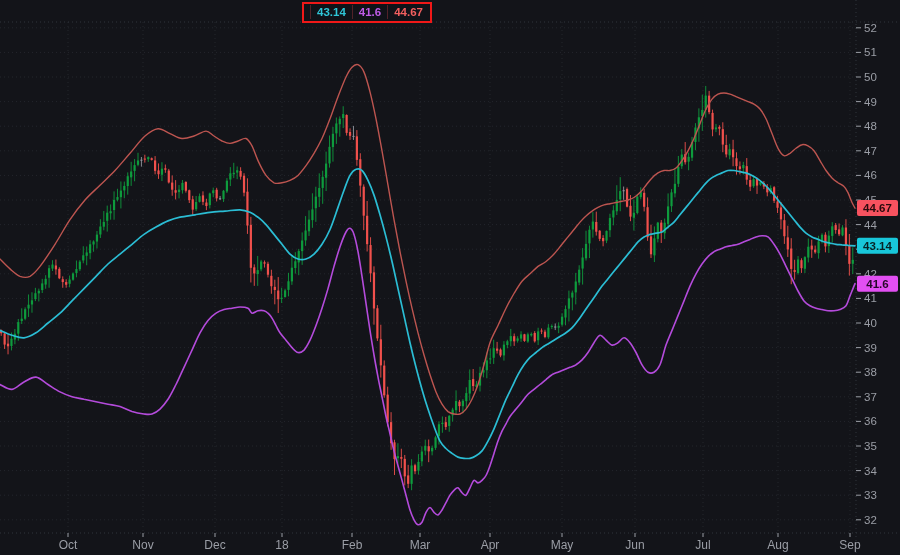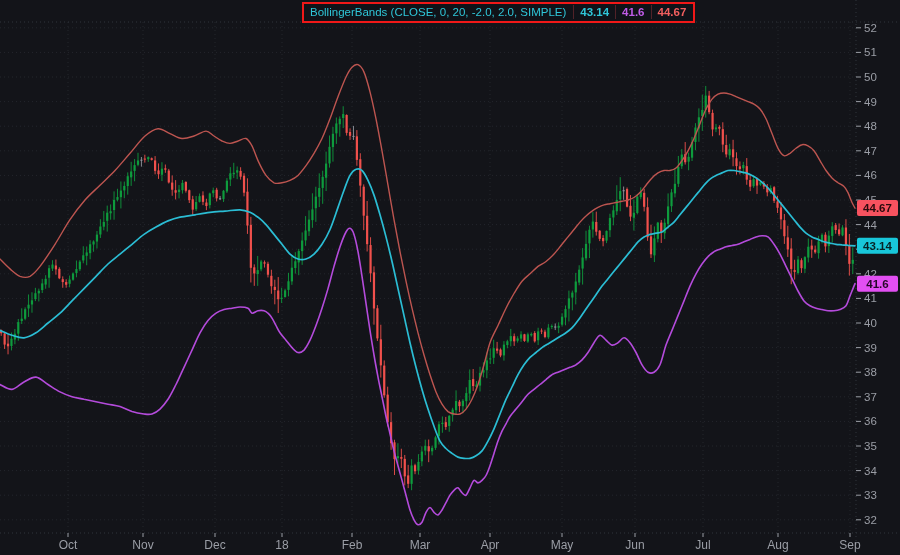--- a/index.html
+++ b/index.html
@@ -636,18 +636,17 @@
     <g>
         <rect x="857" y="200.11799999999997" width="41" height="16" rx="2" fill="#f7525f"></rect>
         <text x="877.5" y="212.11799999999997" fill="#2a0b0d" font-size="11.5" text-anchor="middle" font-weight="bold" font-family="&quot;Liberation Sans&quot;,sans-serif">44.67</text>
         <rect x="857" y="237.75599999999997" width="41" height="16" rx="2" fill="#18c7da"></rect>
         <text x="877.5" y="249.75599999999997" fill="#072326" font-size="11.5" text-anchor="middle" font-weight="bold" font-family="&quot;Liberation Sans&quot;,sans-serif">43.14</text>
         <rect x="857" y="275.64" width="41" height="16" rx="2" fill="#e24ff2"></rect>
         <text x="877.5" y="287.64" fill="#250728" font-size="11.5" text-anchor="middle" font-weight="bold" font-family="&quot;Liberation Sans&quot;,sans-serif">41.6</text>
       </g>
   </svg>
   <div class="legend" style="border-color: rgb(240, 24, 24);">
-    <span class="lt" style="color: rgb(47, 198, 216);">BollingerBands (CLOSE, 0, 20, -2.0, 2.0, SIMPLE)</span>
     <span class="lv" style="color: rgb(47, 198, 216);">43.14</span>
     <span class="lv" style="color: rgb(192, 92, 232);">41.6</span>
     <span class="lv" style="color: rgb(242, 95, 95);">44.67</span>
   </div>
 </div>
 
 </body></html>

